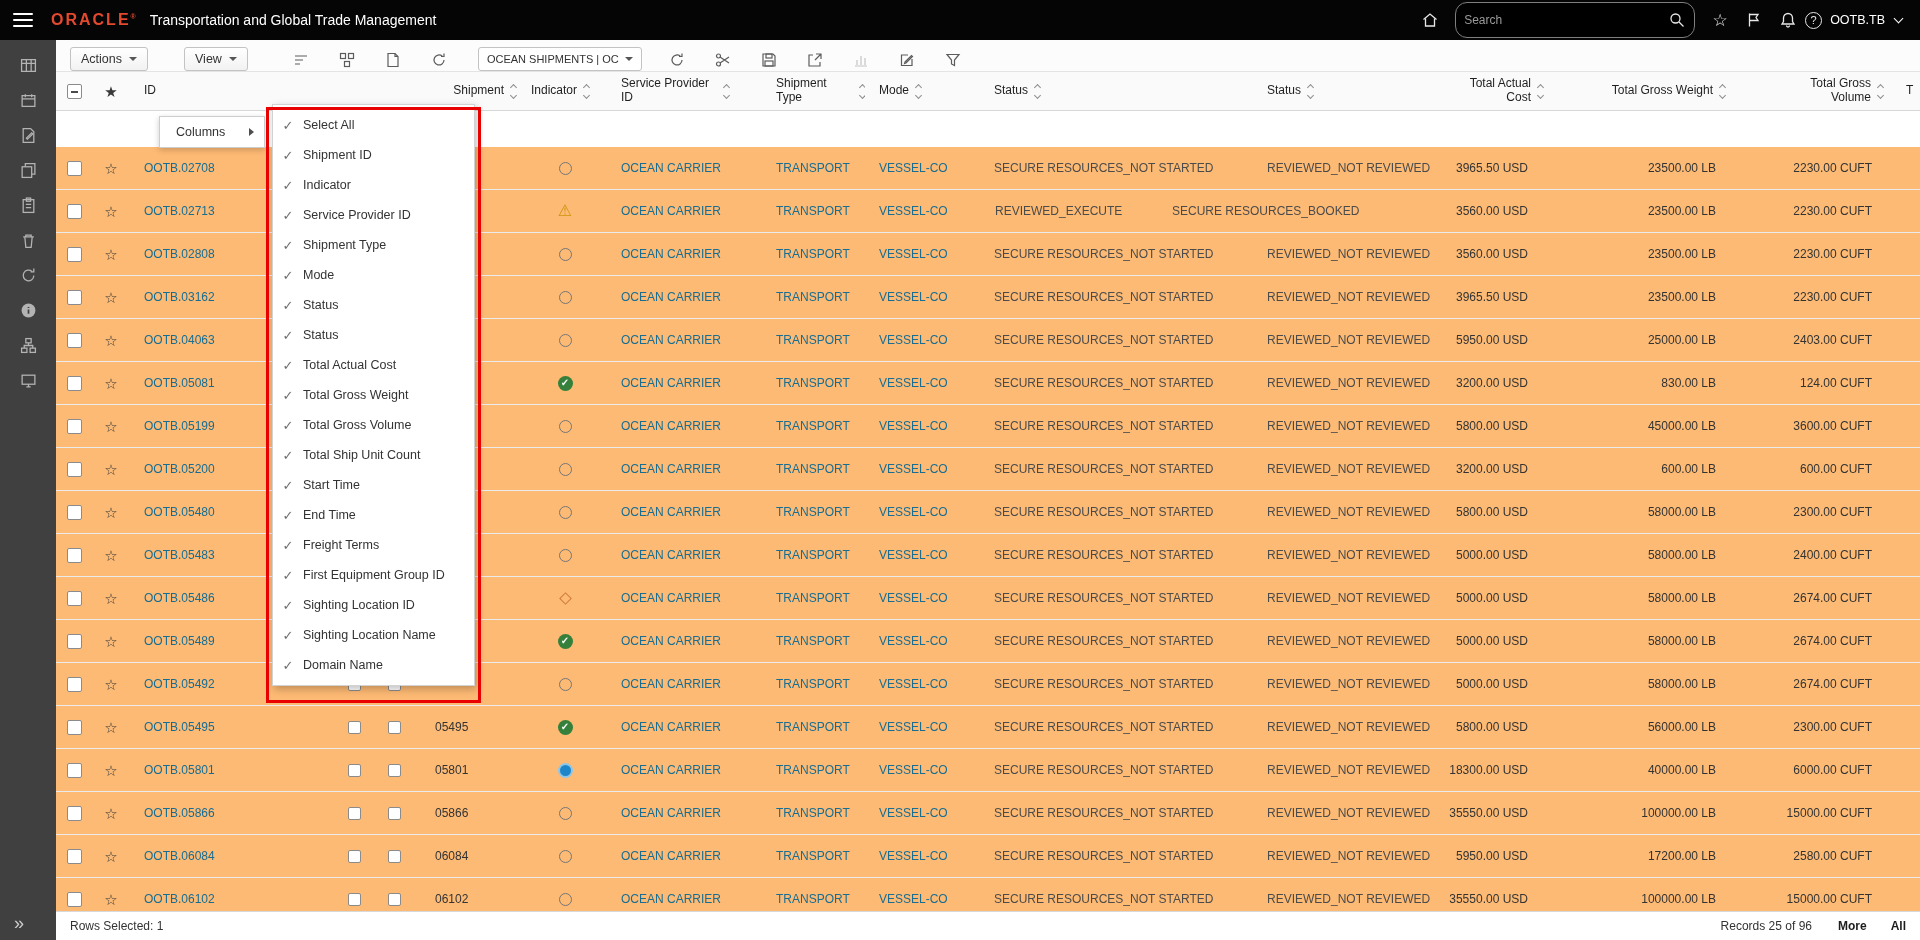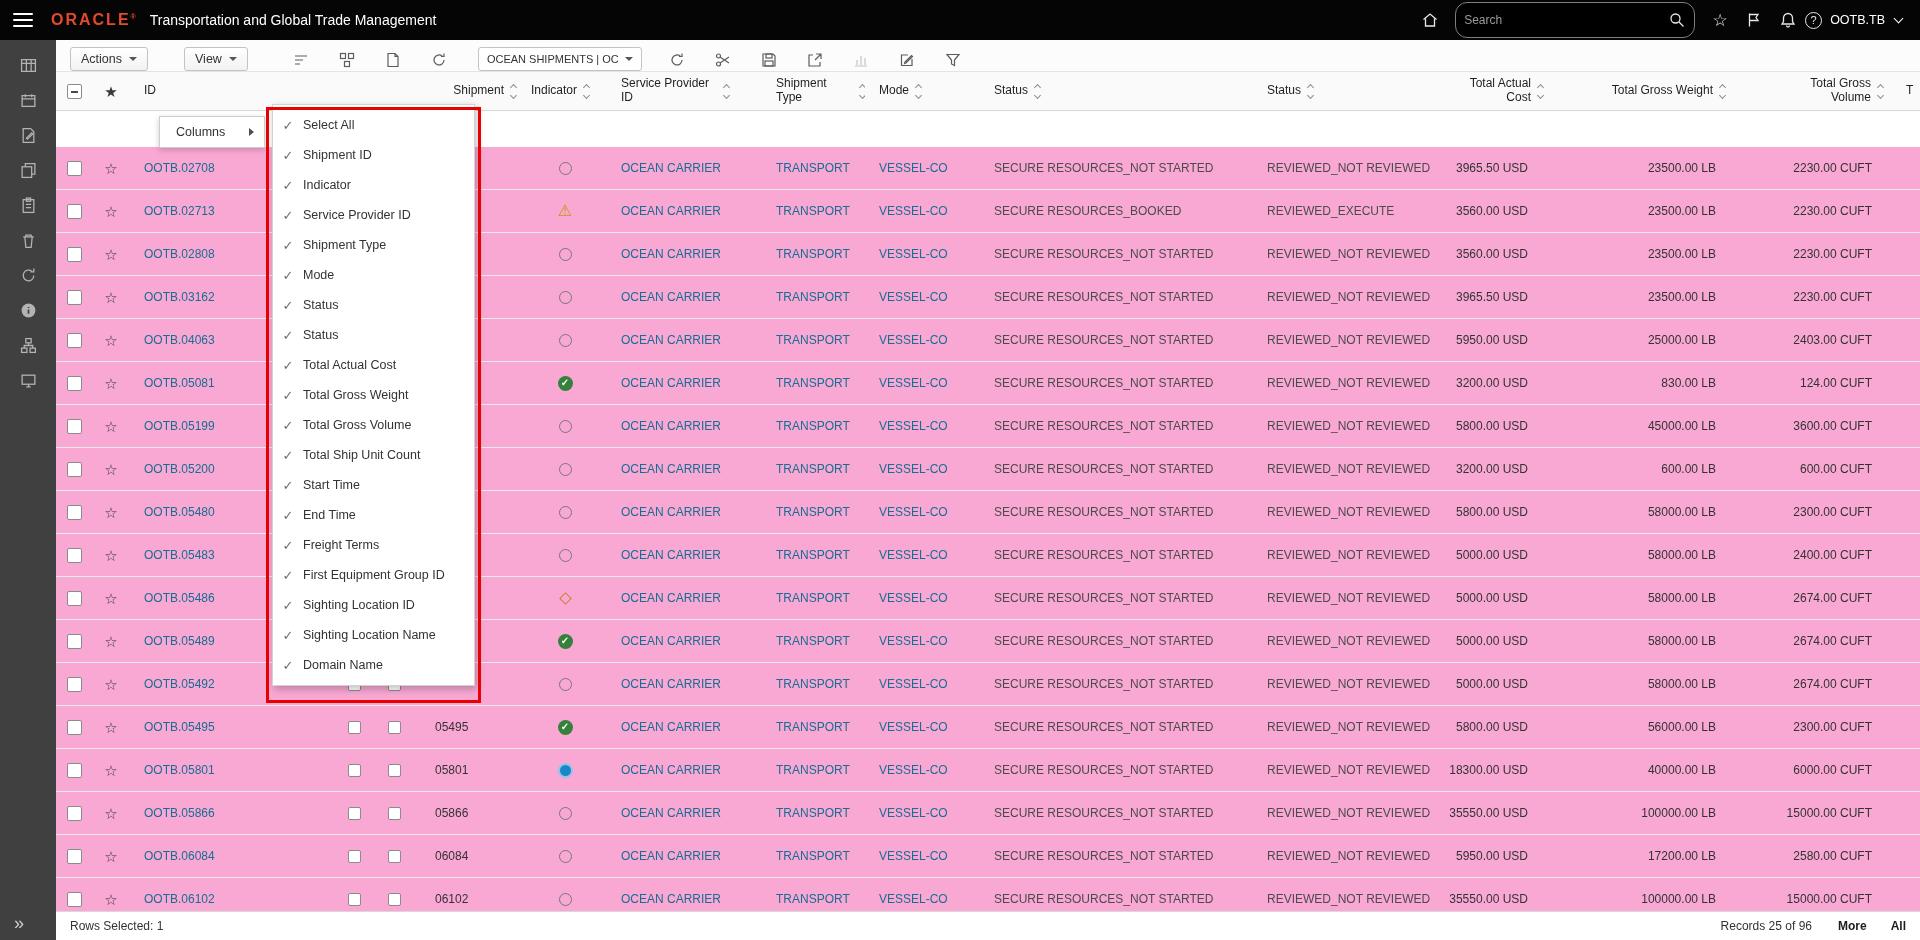--- a/index.html
+++ b/index.html
@@ -67,21 +67,21 @@
 
   
   .thead{display:flex;height:39px;background:#fafafa;border-bottom:1px solid #d8d8d8;font-size:12px;color:#1f1f1f}
   .th{display:flex;align-items:center}
   .lbl{line-height:1.15}
   .sort{display:flex;flex-direction:column;gap:3px;margin-left:7px;cursor:pointer;flex:none}
   .sv{width:5px;height:5px;border-right:1.4px solid #8d8d8d;border-bottom:1.4px solid #8d8d8d}
   .sv.up{transform:rotate(-135deg)}
   .sv.dn{transform:rotate(45deg)}
   .rows{position:absolute;top:107px;left:0;right:0;bottom:29px;overflow:hidden;background:#fff}
-  .trow{display:flex;height:43px;border-bottom:1px solid #ebebeb;background:#f9a8d4;font-size:12px;color:#333}
+  .trow{display:flex;height:43px;border-bottom:1px solid #ebebeb;background:#fdba74;font-size:12px;color:#333}
   .cell{display:flex;align-items:center;overflow:hidden;white-space:nowrap}
   .c-check{width:36px;justify-content:center}
   .c-star{width:38px;justify-content:center}
   .c-id{width:205px;padding-left:14px}
   .c-b1{width:38px;justify-content:center}
   .c-b2{width:42px;justify-content:center}
   .c-num{width:105px;padding-left:20px}
   .c-ind{width:90px;justify-content:center}
   .c-sp{width:160px;padding-left:11px}
   .c-type{width:95px;padding-left:6px}
@@ -495,25 +495,25 @@
           </div>
     <div class="cell c-sp">
             <a class="lnk">OCEAN CARRIER</a>
           </div>
     <div class="cell c-type">
             <a class="lnk">TRANSPORT</a>
           </div>
     <div class="cell c-mode">
             <a class="lnk">VESSEL-CO</a>
           </div>
+    <div class="cell c-s2">
+            <span class="stat">REVIEWED_EXECUTE</span>
+          </div>
     <div class="cell c-s1">
             <span class="stat">SECURE RESOURCES_BOOKED</span>
-          </div>
-    <div class="cell c-s2">
-            <span class="stat">REVIEWED_EXECUTE</span>
           </div>
     <div class="cell c-cost">
             <span>3560.00 USD</span>
           </div>
     <div class="cell c-weight">
             <span>23500.00 LB</span>
           </div>
     <div class="cell c-vol">
             <span>2230.00 CUFT</span>
           </div>

